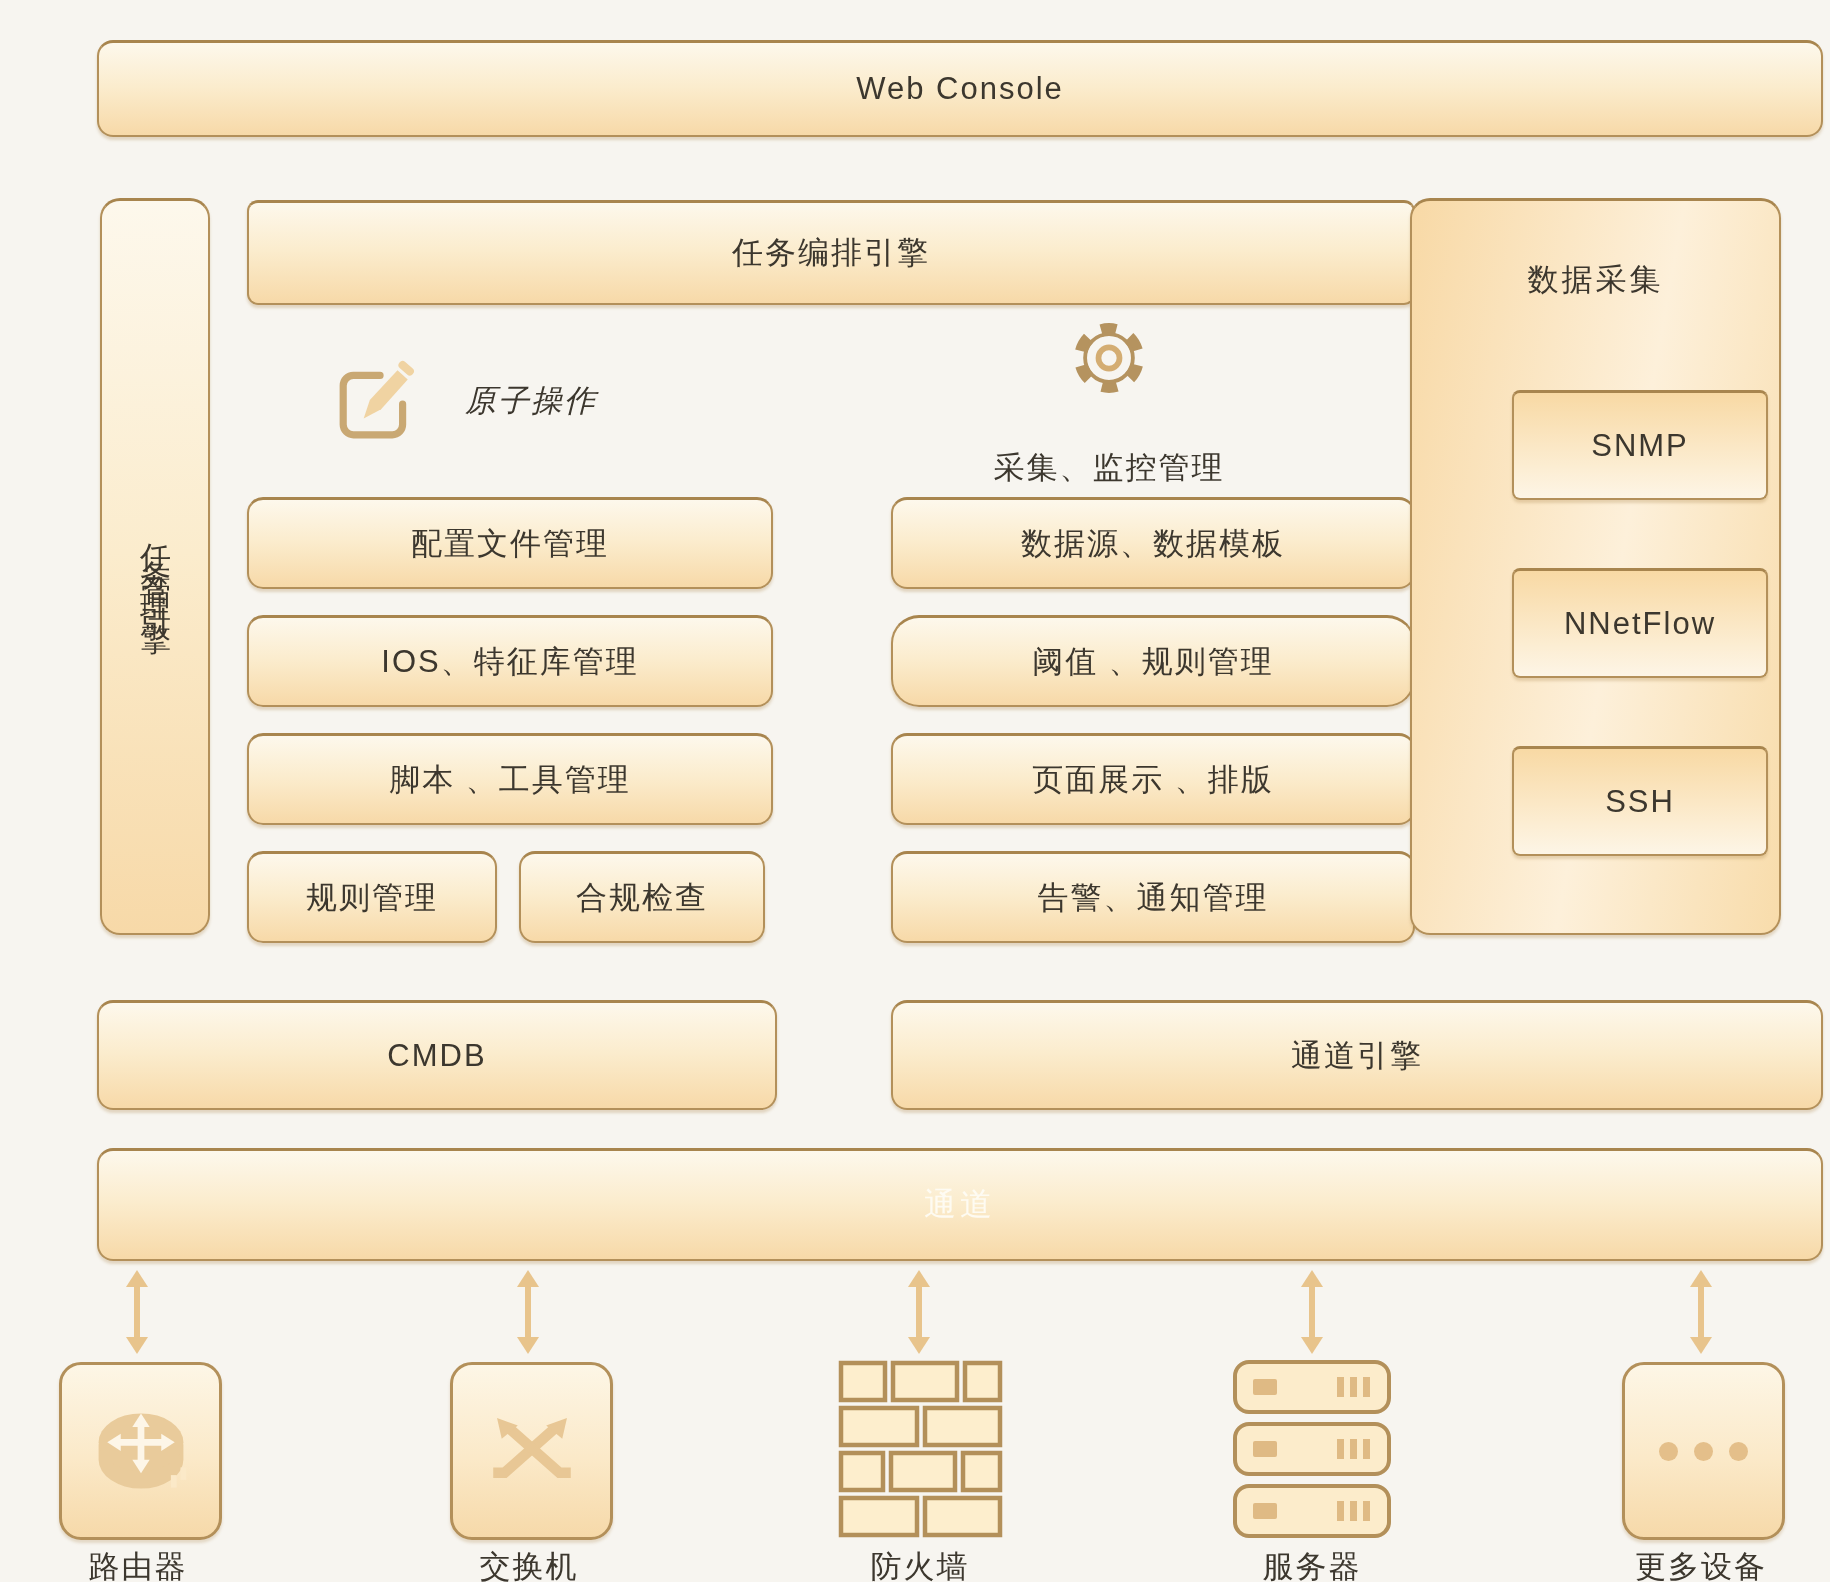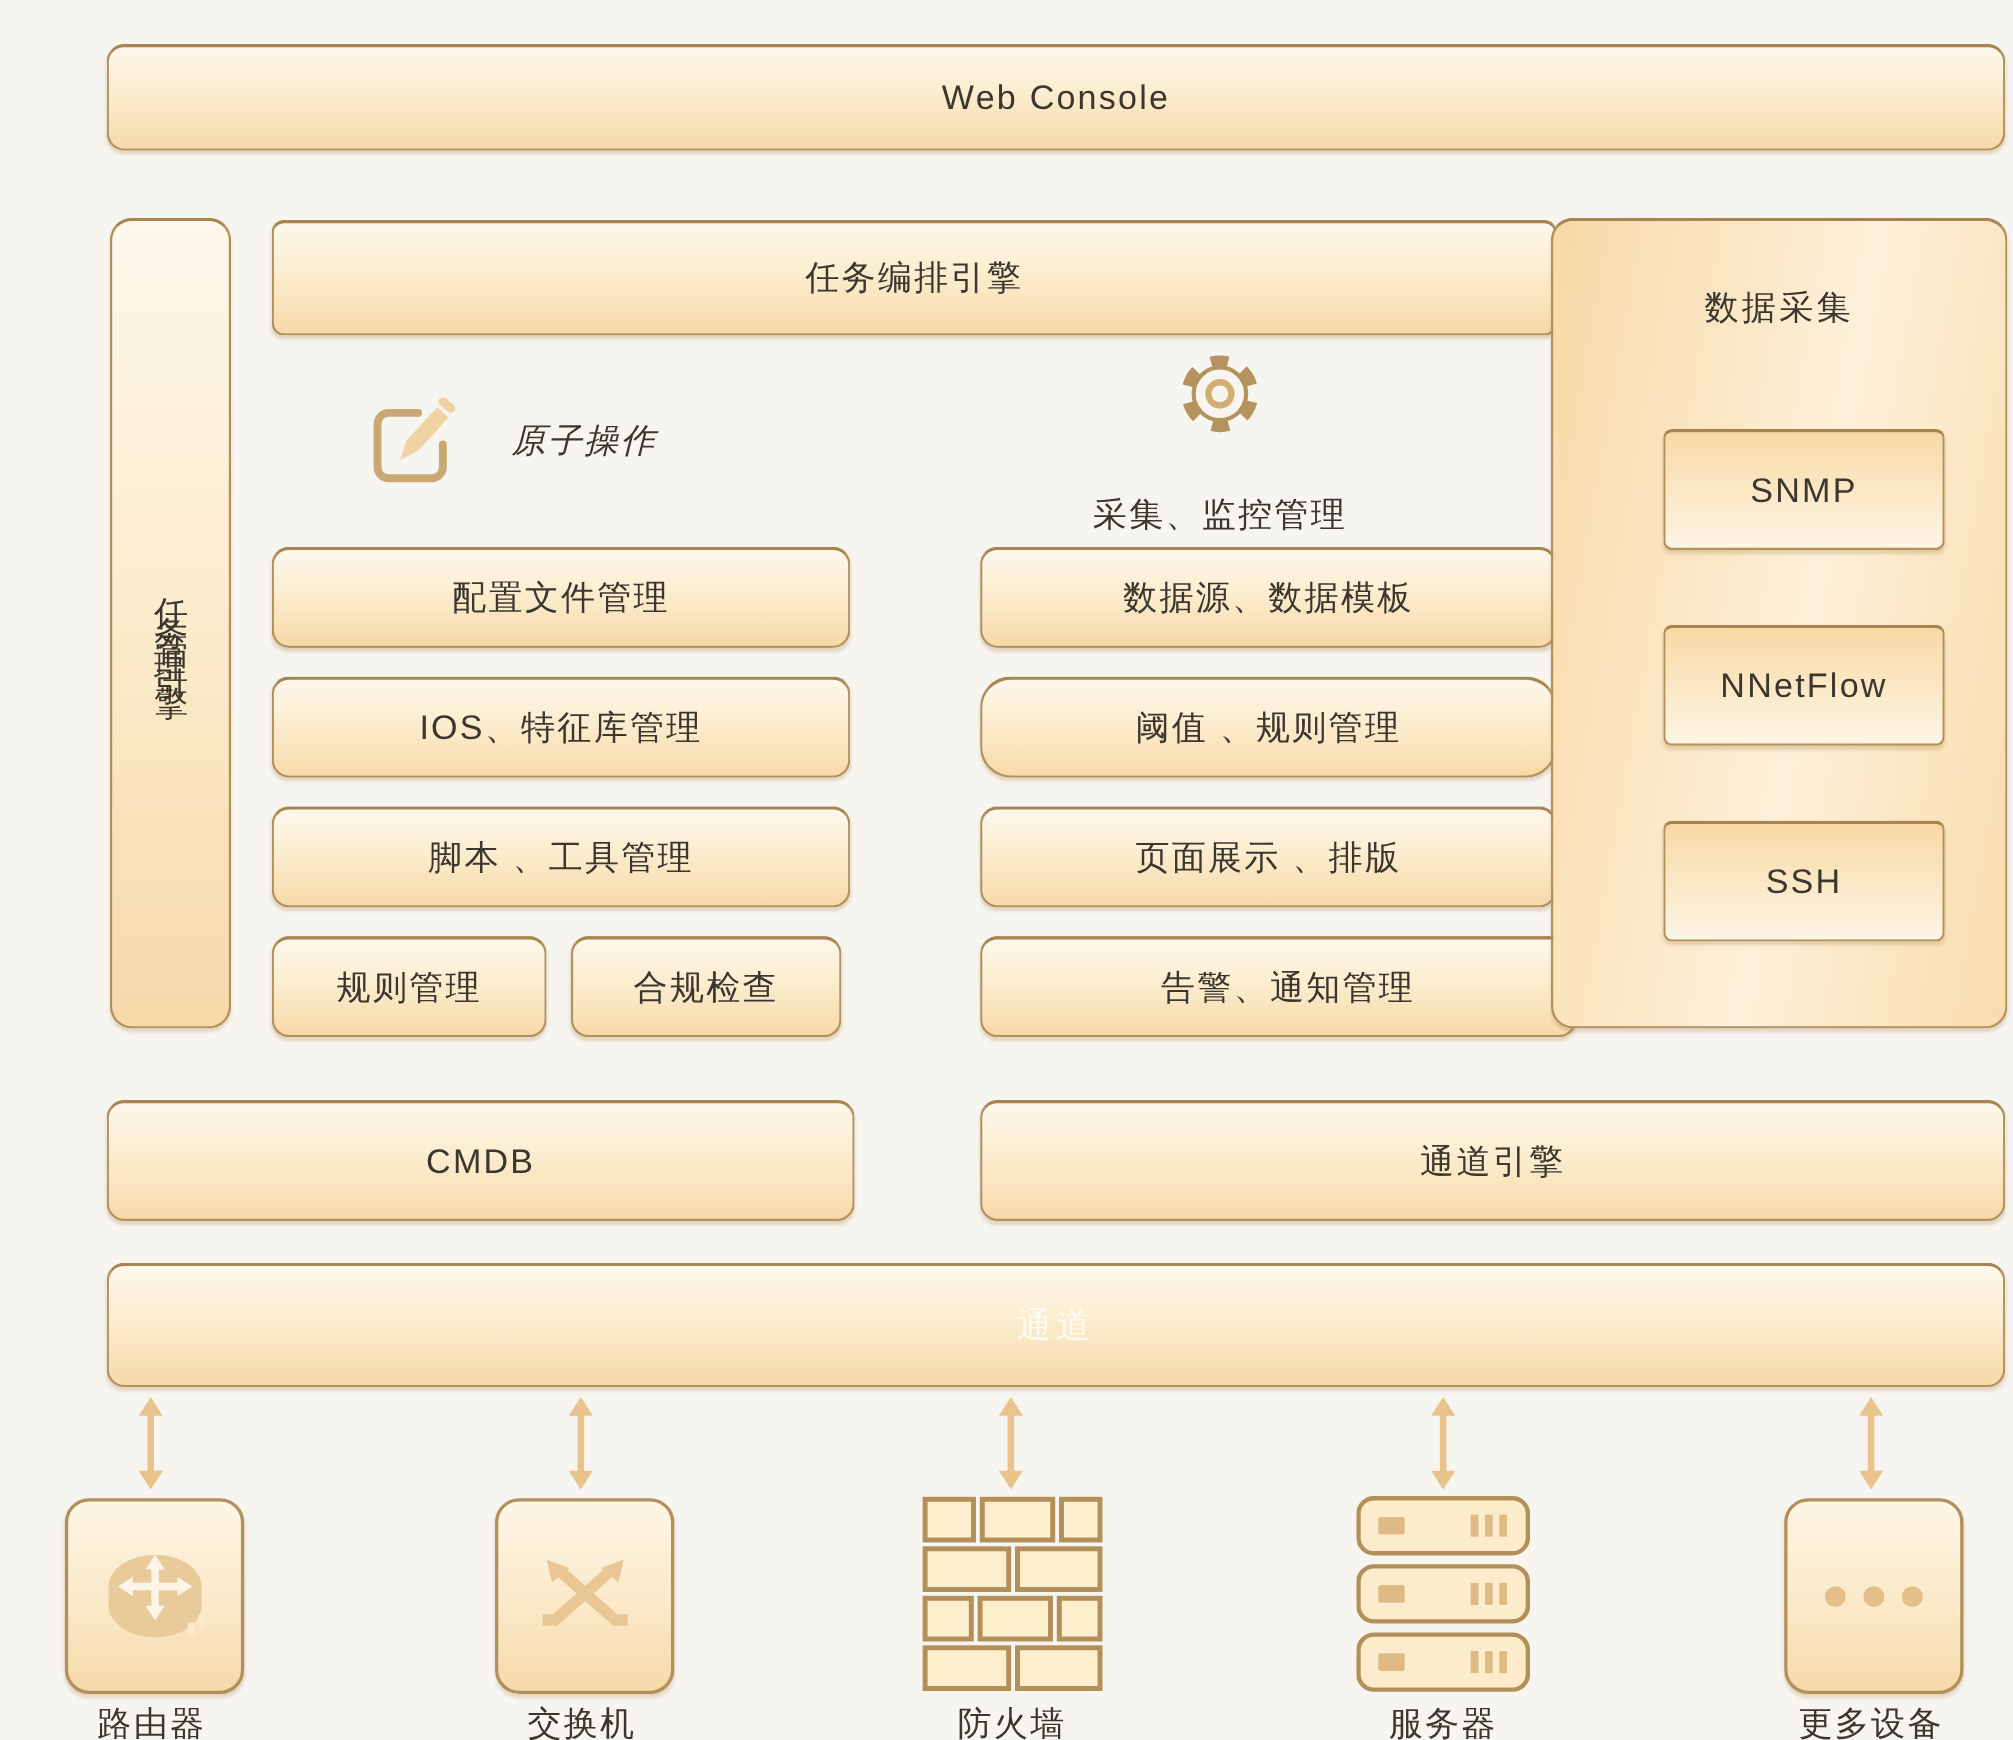--- a/index.html
+++ b/index.html
@@ -28,21 +28,20 @@
     background:linear-gradient(180deg,#f8d9a4 0%,#fcedd2 70%,#fdf5e6 100%);
     border-radius:8px;
   }
   .panel{
     position:absolute;
     border:2px solid #b3905a;
     border-top:3px solid #a8854e;
     border-radius:20px;
     background:linear-gradient(100deg,#f8d9a6 0%,#fdf0da 55%,#f8dcab 100%);
     box-shadow:0 3px 3px rgba(170,130,70,0.28);
-    padding-left:44px;
   }
   .vertical-label{
     writing-mode:vertical-rl;
     text-orientation:upright;
     letter-spacing:16px;
     font-size:31px;
   }
   .icon-row{
     position:absolute;
     display:flex;align-items:center;justify-content:center;
@@ -120,21 +119,21 @@
 
 <div class="box" style="left:849px;top:497px;width:520px;height:87px;">
   <span>数据源、数据模板</span>
 </div>
 <div class="box" style="left:849px;top:615px;width:520px;height:87px;border-radius:28px;">
   <span>阈值 、规则管理</span>
 </div>
 <div class="box" style="left:849px;top:733px;width:520px;height:87px;">
   <span>页面展示 、排版</span>
 </div>
-<div class="box" style="left:849px;top:851px;width:520px;height:87px;padding-left:18px;">
+<div class="box" style="left:849px;top:851px;width:520px;height:87px;">
   <span>告警、通知管理</span>
 </div>
 
 <div class="panel" style="left:1410px;top:198px;width:367px;height:732px;">
   <div class="abs" style="left:0;top:58px;width:100%;text-align:center;font-size:31px;letter-spacing:3px;">数据采集</div>
   <div class="box box-rev" style="left:58px;top:189px;width:252px;height:105px;">
     <span>SNMP</span>
   </div>
   <div class="box box-rev" style="left:58px;top:545px;width:252px;height:105px;">
     <span>SSH</span>

